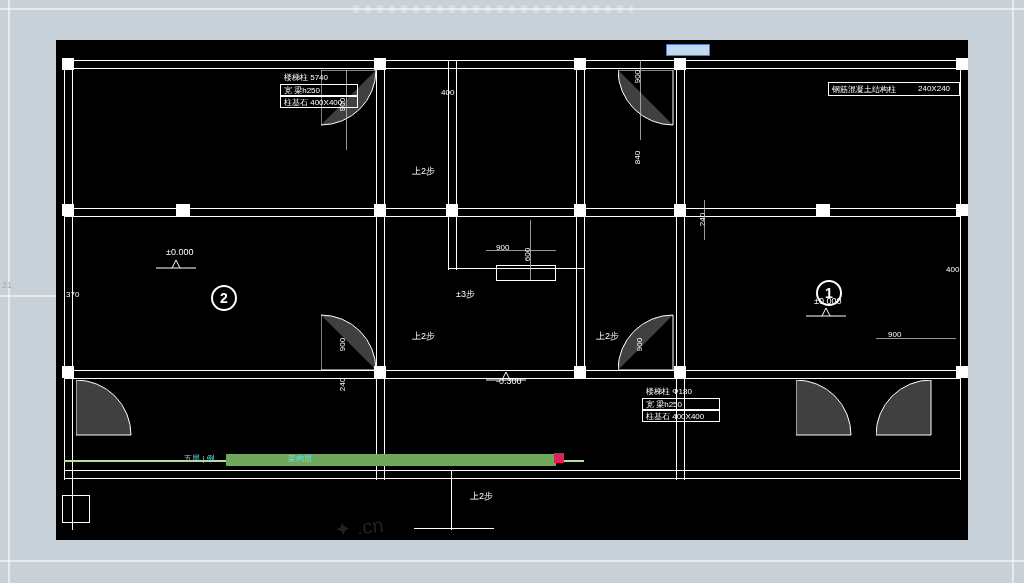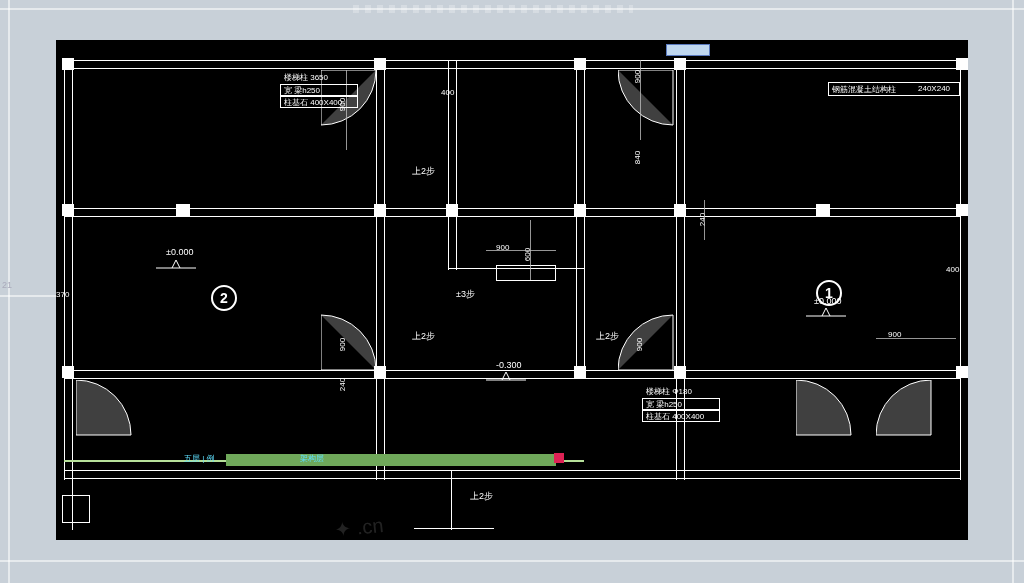--- a/index.html
+++ b/index.html
@@ -170,71 +170,71 @@
   <div class="txt" style="left:110px;top:207px">±0.000</div>
 
   <svg style="position:absolute;left:750px;top:268px" width="40" height="16">
       <path d="M0 8 L40 8 M16 8 L20 0 L24 8" stroke="#fff" fill="none"></path>
     </svg>
   <div class="txt" style="left:758px;top:256px">±0.000</div>
 
   <svg style="position:absolute;left:430px;top:332px" width="40" height="16">
       <path d="M0 8 L40 8 M16 8 L20 0 L24 8" stroke="#fff" fill="none"></path>
     </svg>
-  <div class="txt" style="left:440px;top:320px">-0.300</div>
+  <div class="txt" style="left:440px;top:336px">-0.300</div>
 
   <div class="txt" style="left:356px;top:125px">上2步</div>
   <div class="txt" style="left:356px;top:290px">上2步</div>
   <div class="txt" style="left:400px;top:248px">±3步</div>
   <div class="txt" style="left:540px;top:290px">上2步</div>
   <div class="txt" style="left:414px;top:450px">上2步</div>
 
-  <div class="txt sm" style="left:0;top:250px">370</div>
+  <div class="txt sm" style="left:10px;top:250px">370</div>
   <div class="txt sm" style="left:385px;top:48px">400</div>
   <div class="txt sm" style="left:890px;top:225px">400</div>
   <div class="txt sm" style="left:575px;top:32px;transform:rotate(-90deg)">900</div>
   <div class="txt sm" style="left:280px;top:300px;transform:rotate(-90deg)">900</div>
   <div class="txt sm" style="left:440px;top:203px">900</div>
   <div class="txt sm" style="left:577px;top:300px;transform:rotate(-90deg)">900</div>
   <div class="txt sm" style="left:280px;top:60px;transform:rotate(-90deg)">900</div>
   <div class="txt sm" style="left:832px;top:290px">900</div>
   <div class="txt sm" style="left:575px;top:113px;transform:rotate(-90deg)">840</div>
   <div class="txt sm" style="left:465px;top:210px;transform:rotate(-90deg)">600</div>
   <div class="txt sm" style="left:640px;top:175px;transform:rotate(-90deg)">240</div>
   <div class="txt sm" style="left:280px;top:340px;transform:rotate(-90deg)">240</div>
 
   <div class="line v thin" style="left:584px;top:20px;height:80px"></div>
   <div class="line v thin" style="left:290px;top:30px;height:80px"></div>
   <div class="line h thin" style="left:430px;top:210px;width:70px"></div>
   <div class="line v thin" style="left:474px;top:180px;height:60px"></div>
   <div class="line h thin" style="left:820px;top:298px;width:80px"></div>
   <div class="line v thin" style="left:648px;top:160px;height:40px"></div>
 
-  <div class="txt sm" style="left:228px;top:32px">楼梯柱  3650</div>
+  <div class="txt sm" style="left:228px;top:32px">楼梯柱  5740</div>
   <div class="box" style="left:224px;top:44px;width:78px;height:12px"></div>
   <div class="txt sm" style="left:228px;top:45px">宽   梁h250</div>
   <div class="box" style="left:224px;top:56px;width:78px;height:12px"></div>
   <div class="txt sm" style="left:228px;top:57px">柱基石  400X400</div>
 
   <div class="txt sm" style="left:590px;top:346px">楼梯柱  Φ180</div>
   <div class="box" style="left:586px;top:358px;width:78px;height:12px"></div>
   <div class="txt sm" style="left:590px;top:359px">宽   梁h250</div>
   <div class="box" style="left:586px;top:370px;width:78px;height:12px"></div>
   <div class="txt sm" style="left:590px;top:371px">柱基石  400X400</div>
 
   <div class="box" style="left:772px;top:42px;width:132px;height:14px"></div>
   <div class="txt sm" style="left:776px;top:44px">钢筋混凝土结构柱</div>
   <div class="txt sm" style="left:862px;top:44px">240X240</div>
 
   <div class="tool-rect" style="left:610px;top:4px"></div>
 
   <div class="line h" style="left:8px;top:420px;width:520px;background:#b6e09a;height:2px"></div>
   <div class="greenbar" style="left:170px;top:414px;width:330px"></div>
   <div class="txt sm cyan" style="left:128px;top:413px">五层 | 例</div>
-  <div class="txt sm cyan" style="left:244px;top:413px">架构层</div>
+  <div class="txt sm cyan" style="left:232px;top:413px">架构层</div>
   <div class="fill-sq" style="left:498px;top:413px;width:10px;height:10px;background:#d25"></div>
 
   <div class="line v" style="left:395px;top:430px;height:60px"></div>
   <div class="line h" style="left:358px;top:488px;width:80px"></div>
   <div class="line v" style="left:16px;top:430px;height:60px"></div>
   <div class="box" style="left:6px;top:455px;width:28px;height:28px"></div>
 
   <div class="watermark">✦ .cn</div>
 
 </div>

